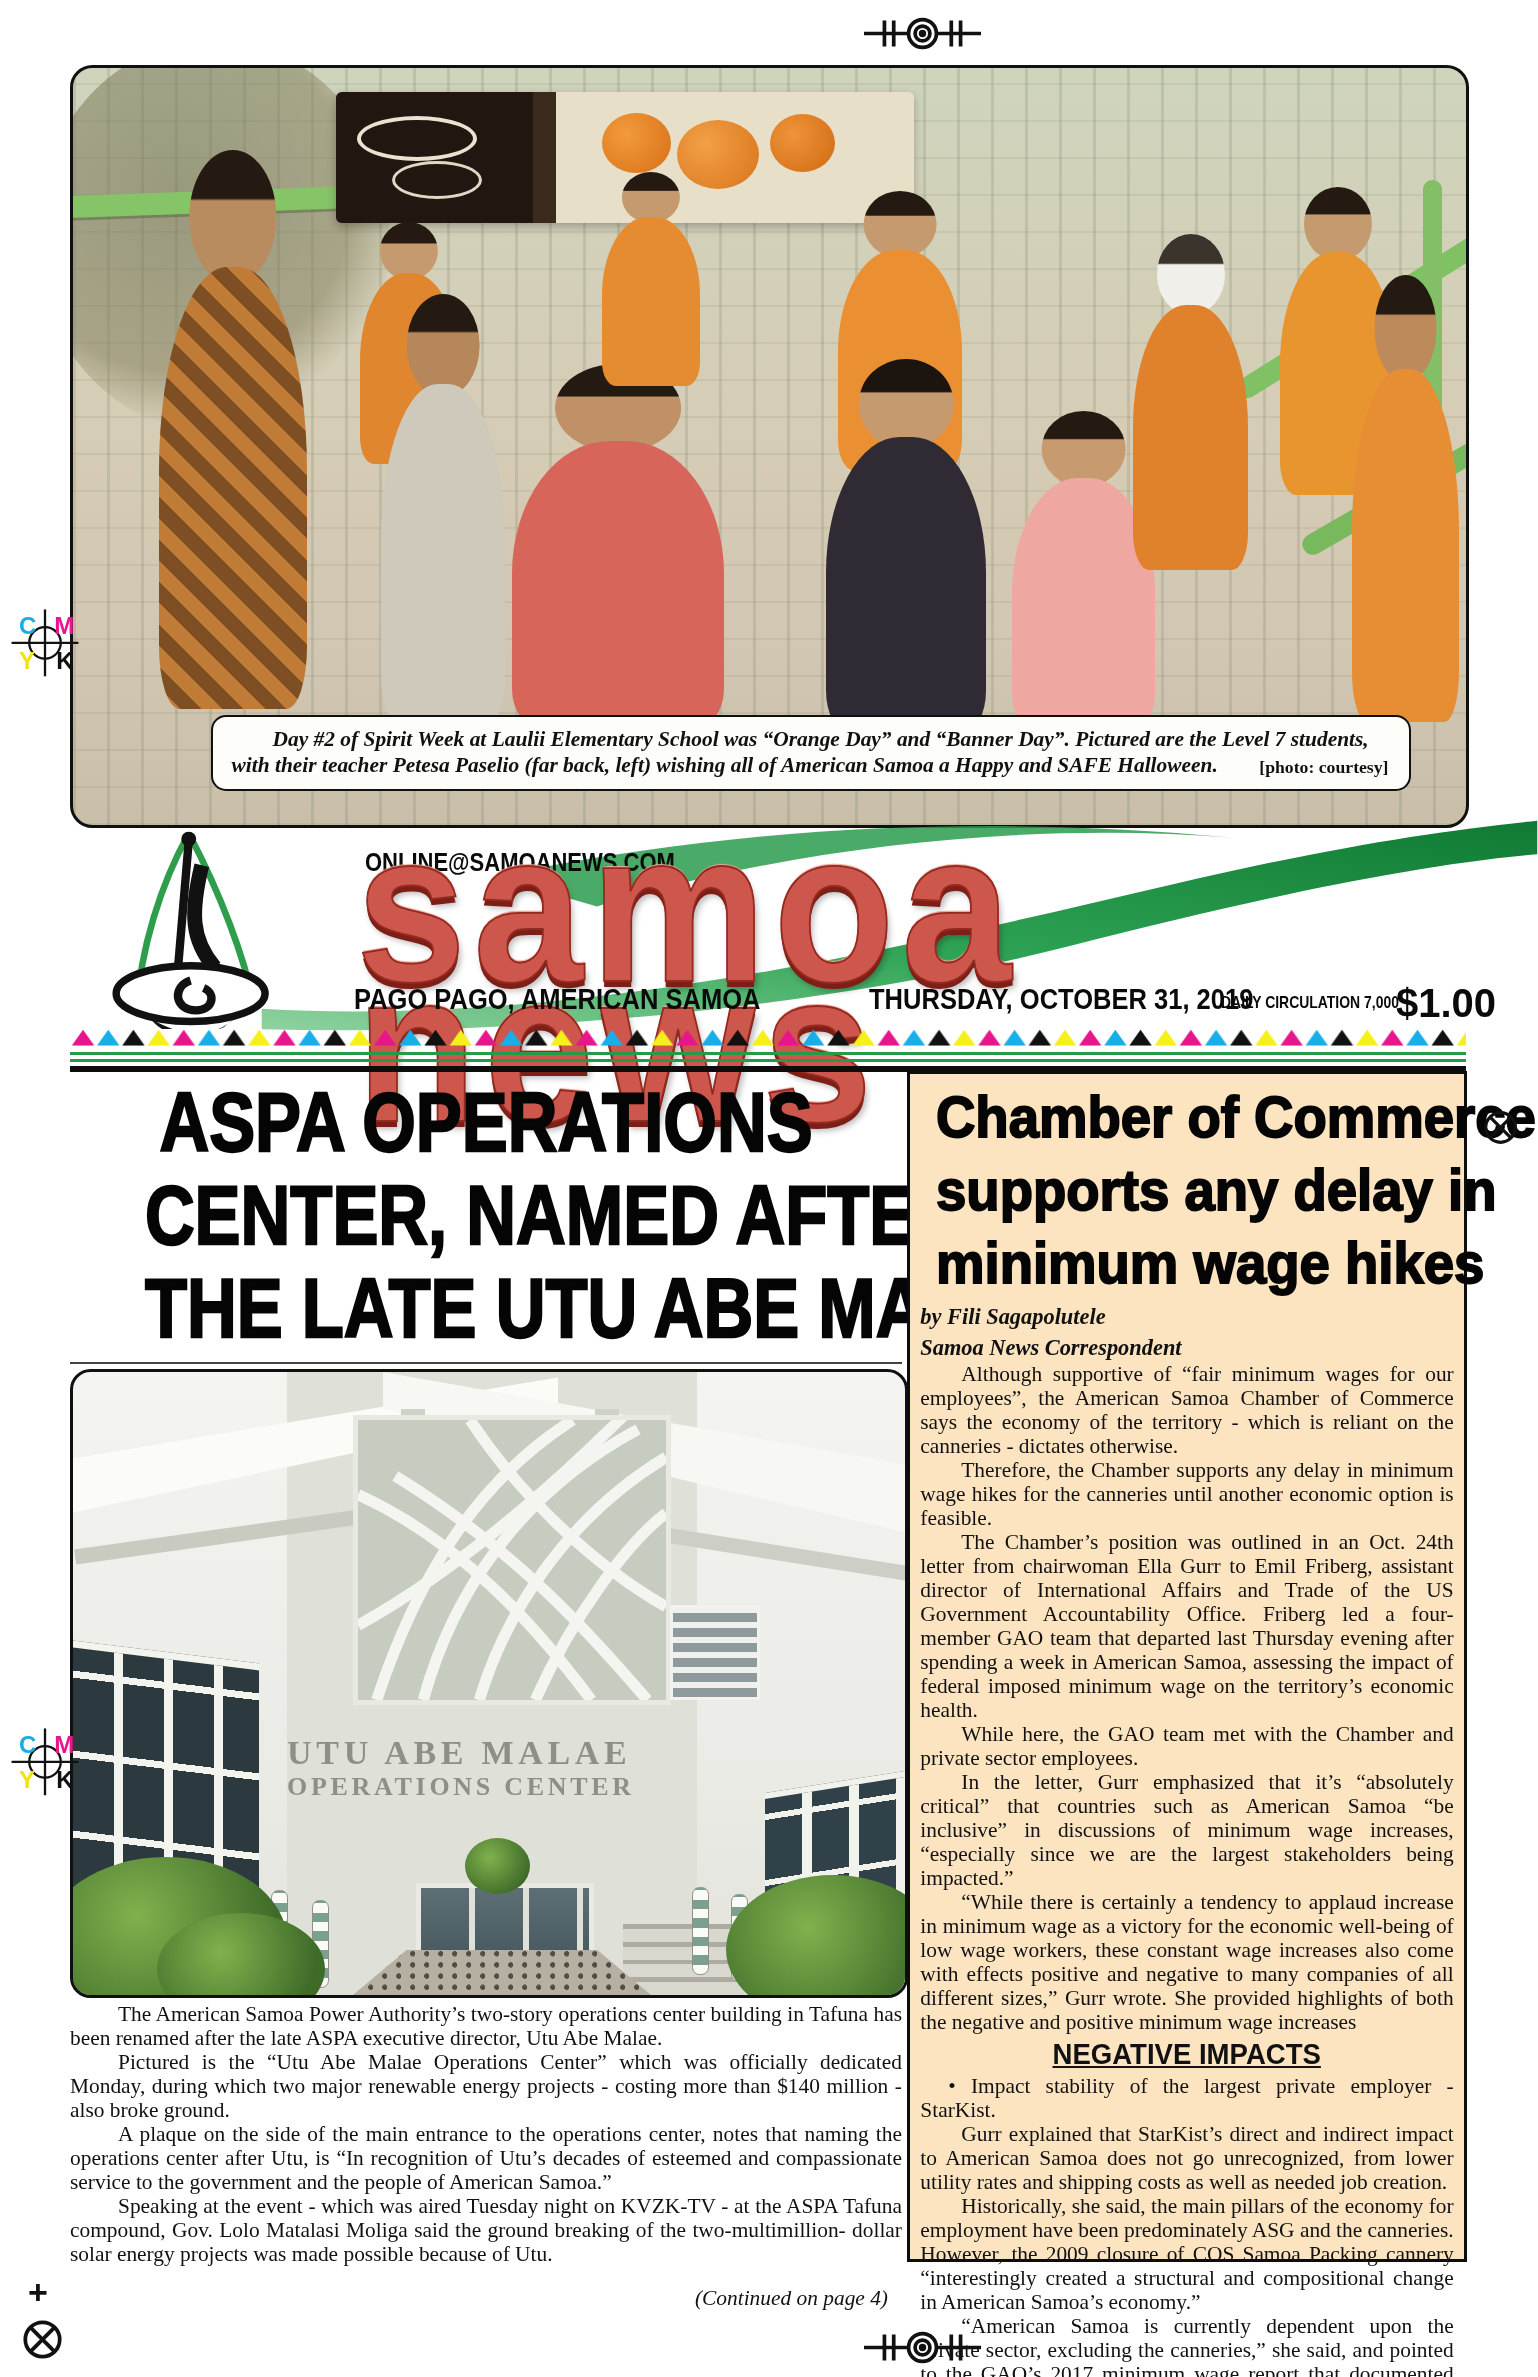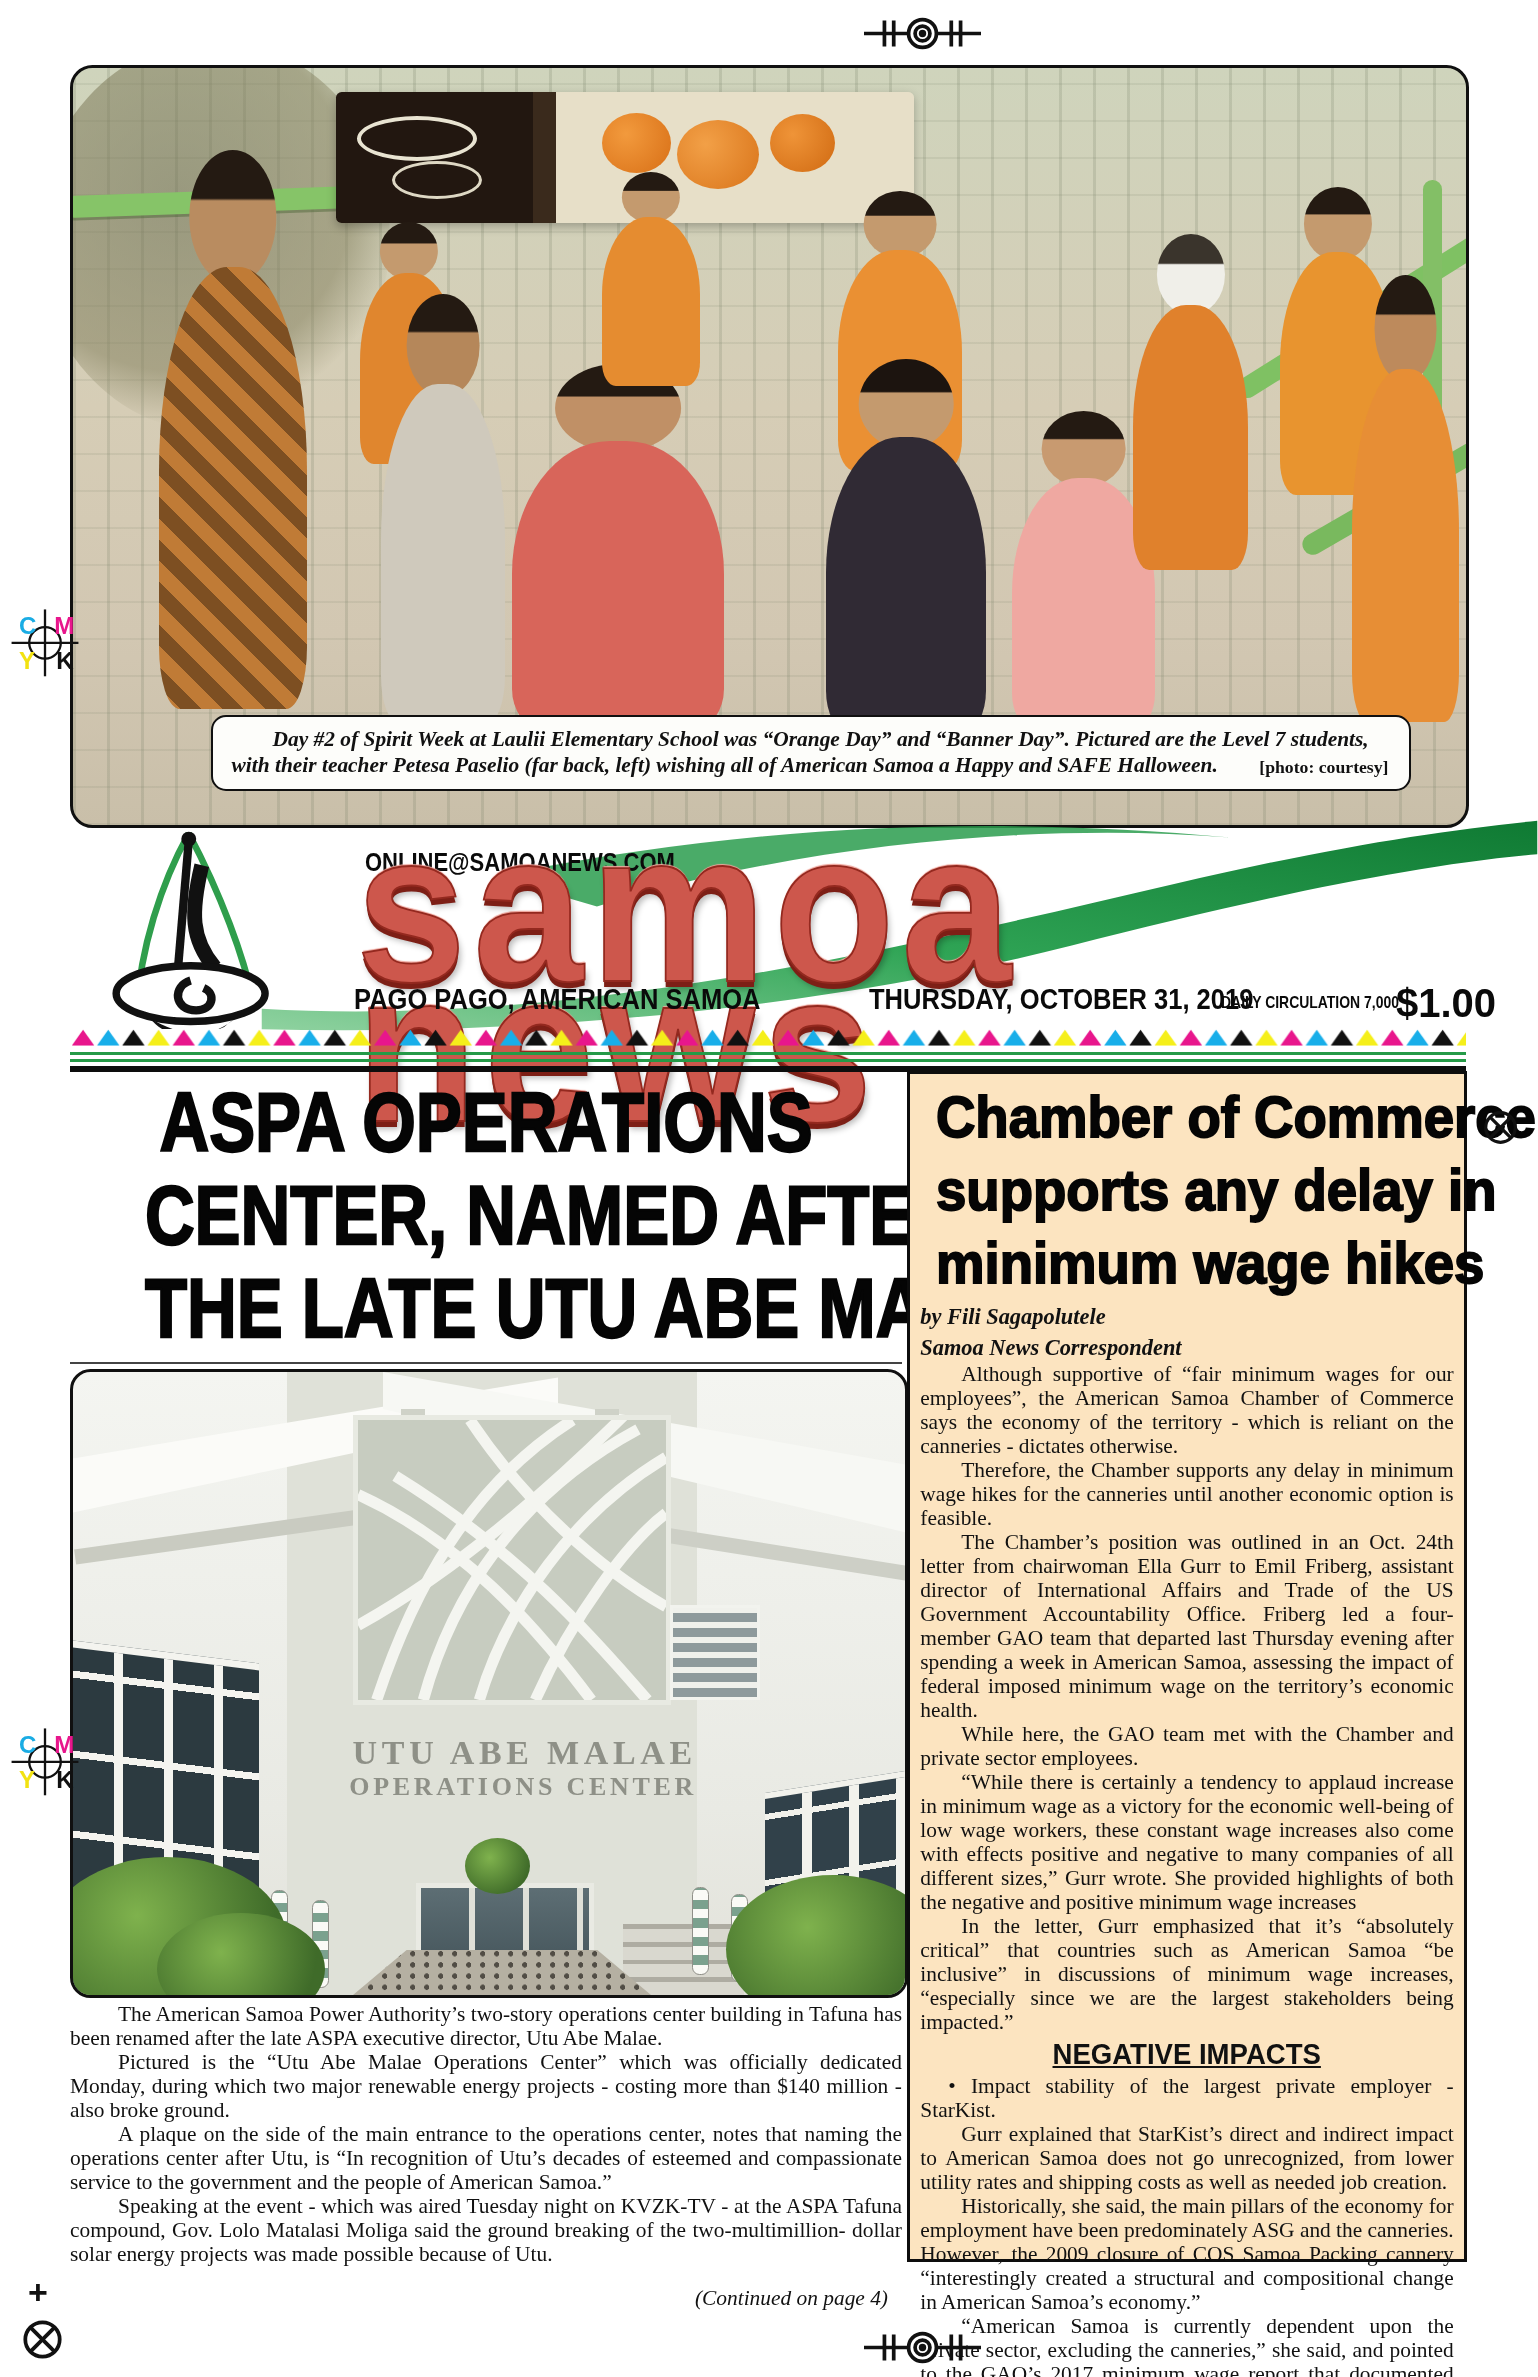--- a/index.html
+++ b/index.html
@@ -90,21 +90,21 @@
              clip-path:polygon(0 32%,100% 2%,100% 14%,0 52%);box-shadow:inset 0 -3.7px 0 #b9bbb2;}
   .bp-eave-r{position:absolute;right:0;top:0;width:522px;height:308px;background:#f7f8f4;
              clip-path:polygon(100% 30%,0 0,0 12%,100% 52%);}
   .bp-beam-l{position:absolute;left:0;top:147px;width:438px;height:15px;background:#c9cbc1;transform:rotate(-8deg);}
   .bp-beam-r{position:absolute;right:-9.3px;top:158px;width:466px;height:15px;background:#cdcfc6;transform:rotate(9deg);}
   .bp-col1{position:absolute;left:328px;top:37px;width:24px;height:280px;background:#cfd2c8;}
   .bp-col2{position:absolute;left:522px;top:37px;width:24px;height:280px;background:#cfd2c8;}
   .bp-lattice{position:absolute;left:280px;top:43px;width:308px;height:280px;border:5.6px solid #e8eae2;}
   .bp-balc{position:absolute;left:597px;top:233px;width:84px;height:89px;border:3.7px solid #f2f3ee;
            background:repeating-linear-gradient(0deg,#8e9a9c 0 9.3px,#f0f1ec 9.3px 15px);}
-  .bp-sign{position:absolute;left:214px;top:362px;width:410px;text-align:right;color:#8e9087;
+  .bp-sign{position:absolute;left:214px;top:362px;width:410px;text-align:left;color:#8e9087;
            font-family:"Liberation Serif",serif;}
   .bp-sign .s1{font-size:34px;letter-spacing:4.7px;font-weight:600;}
   .bp-sign .s2{font-size:26px;letter-spacing:3.7px;font-weight:600;}
   .bp-win-l{position:absolute;left:0;top:280px;width:186px;height:343px;transform:skewY(7deg);
             background:repeating-linear-gradient(90deg,#2c3a40 0 41px,#f4f4ef 41px 50px);
             background-color:#2c3a40;border-top:7.5px solid #f4f4ef;}
   .bp-win-l::after{content:"";position:absolute;inset:0;
             background:repeating-linear-gradient(0deg,transparent 0 73px,#f4f4ef 73px 80px);}
   .bp-win-r{position:absolute;right:0;top:410px;width:140px;height:213px;transform:skewY(-9deg);
             background:repeating-linear-gradient(90deg,#31414a 0 37px,#f2f2ec 37px 47px);
@@ -301,22 +301,22 @@
     <span class="line">supports any delay in</span>
     <span class="line">minimum wage hikes</span>
   </div>
   <div class="byline">by Fili Sagapolutele</div>
   <div class="byline">Samoa News Correspondent</div>
   <div class="article-right">
     <p>Although supportive of “fair minimum wages for our employees”, the American Samoa Chamber of Commerce says the economy of the territory - which is reliant on the canneries - dictates otherwise.</p>
     <p>Therefore, the Chamber supports any delay in minimum wage hikes for the canneries until another economic option is feasible.</p>
     <p>The Chamber’s position was outlined in an Oct. 24th letter from chairwoman Ella Gurr to Emil Friberg, assistant director of International Affairs and Trade of the US Government Accountability Office. Friberg led a four-member GAO team that departed last Thursday evening after spending a week in American Samoa, assessing the impact of federal imposed minimum wage on the territory’s economic health.</p>
     <p>While here, the GAO team met with the Chamber and private sector employees.</p>
+    <p>In the letter, Gurr emphasized that it’s “absolutely critical” that countries such as American Samoa “be inclusive” in discussions of minimum wage increases, “especially since we are the largest stakeholders being impacted.”</p>
     <p>“While there is certainly a tendency to applaud increase in minimum wage as a victory for the economic well-being of low wage workers, these constant wage increases also come with effects positive and negative to many companies of all different sizes,” Gurr wrote. She provided highlights of both the negative and positive minimum wage increases</p>
-    <p>In the letter, Gurr emphasized that it’s “absolutely critical” that countries such as American Samoa “be inclusive” in discussions of minimum wage increases, “especially since we are the largest stakeholders being impacted.”</p>
   </div>
   <div class="subhead">NEGATIVE IMPACTS</div>
   <div class="article-right">
     <p style="text-indent:28px;">• Impact stability of the largest private employer - StarKist.</p>
     <p>Gurr explained that StarKist’s direct and indirect impact to American Samoa does not go unrecognized, from lower utility rates and shipping costs as well as needed job creation.</p>
     <p>Historically, she said, the main pillars of the economy for employment have been predominately ASG and the canneries. However, the 2009 closure of COS Samoa Packing cannery “interestingly created a structural and compositional change in American Samoa’s economy.”</p>
     <p>“American Samoa is currently dependent upon the private sector, excluding the canneries,” she said, and pointed to the GAO’s 2017 minimum wage report that documented the composition of American Samoa employment in 2016: cannery employ-</p>
   </div>
 
 </div>

